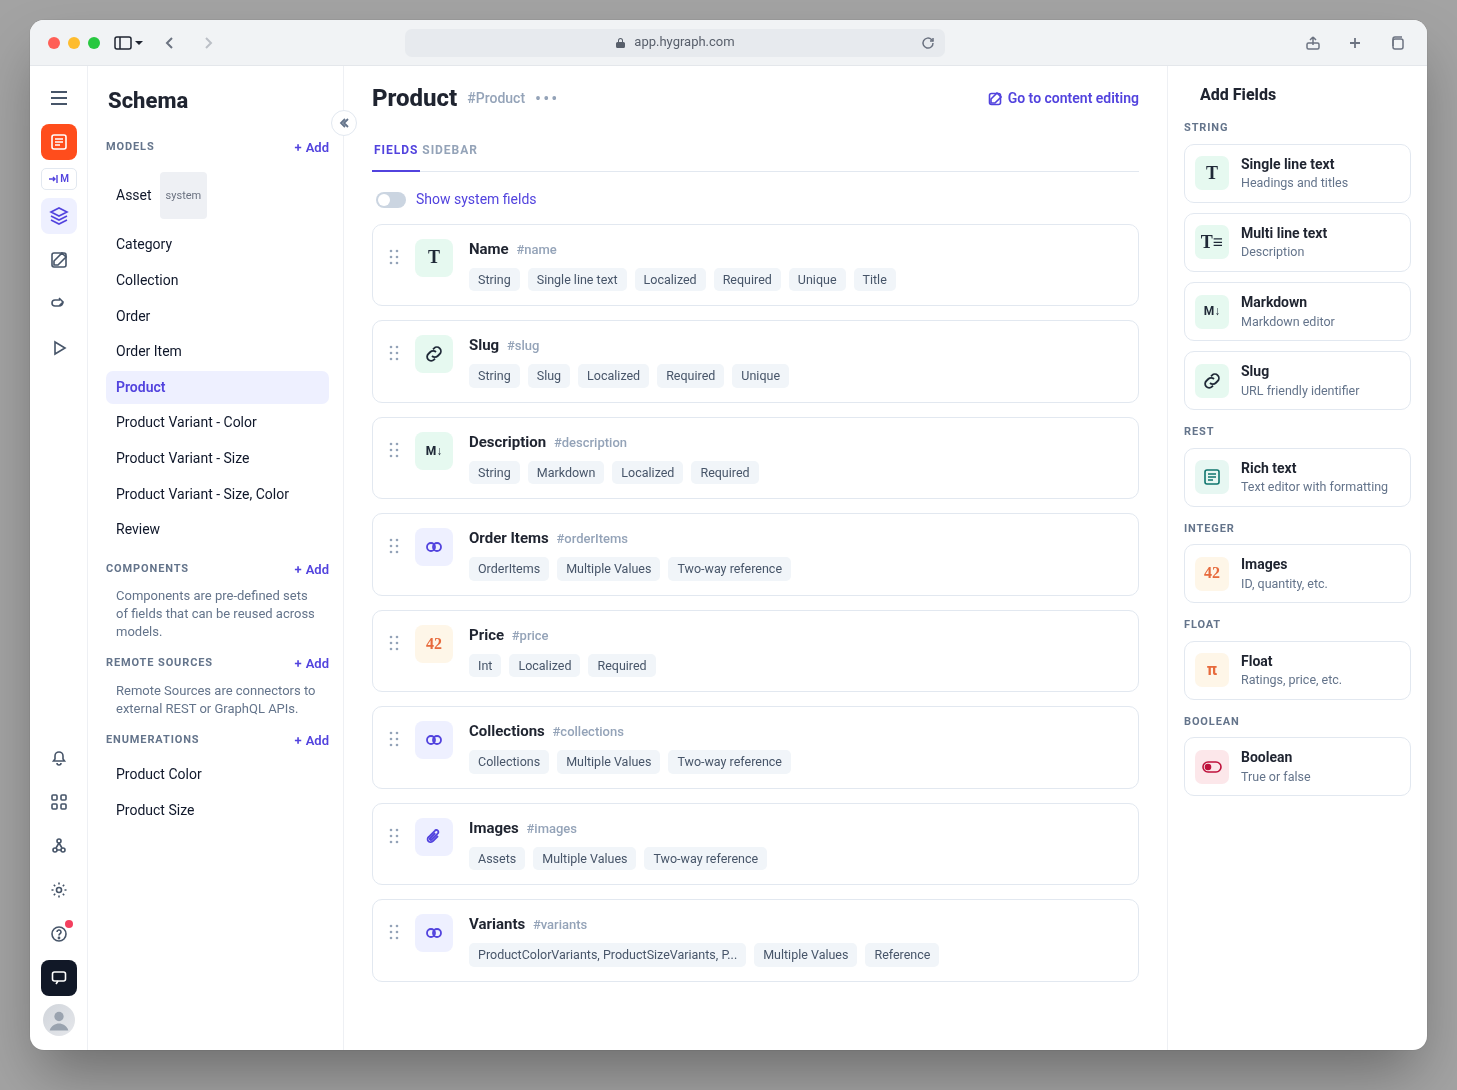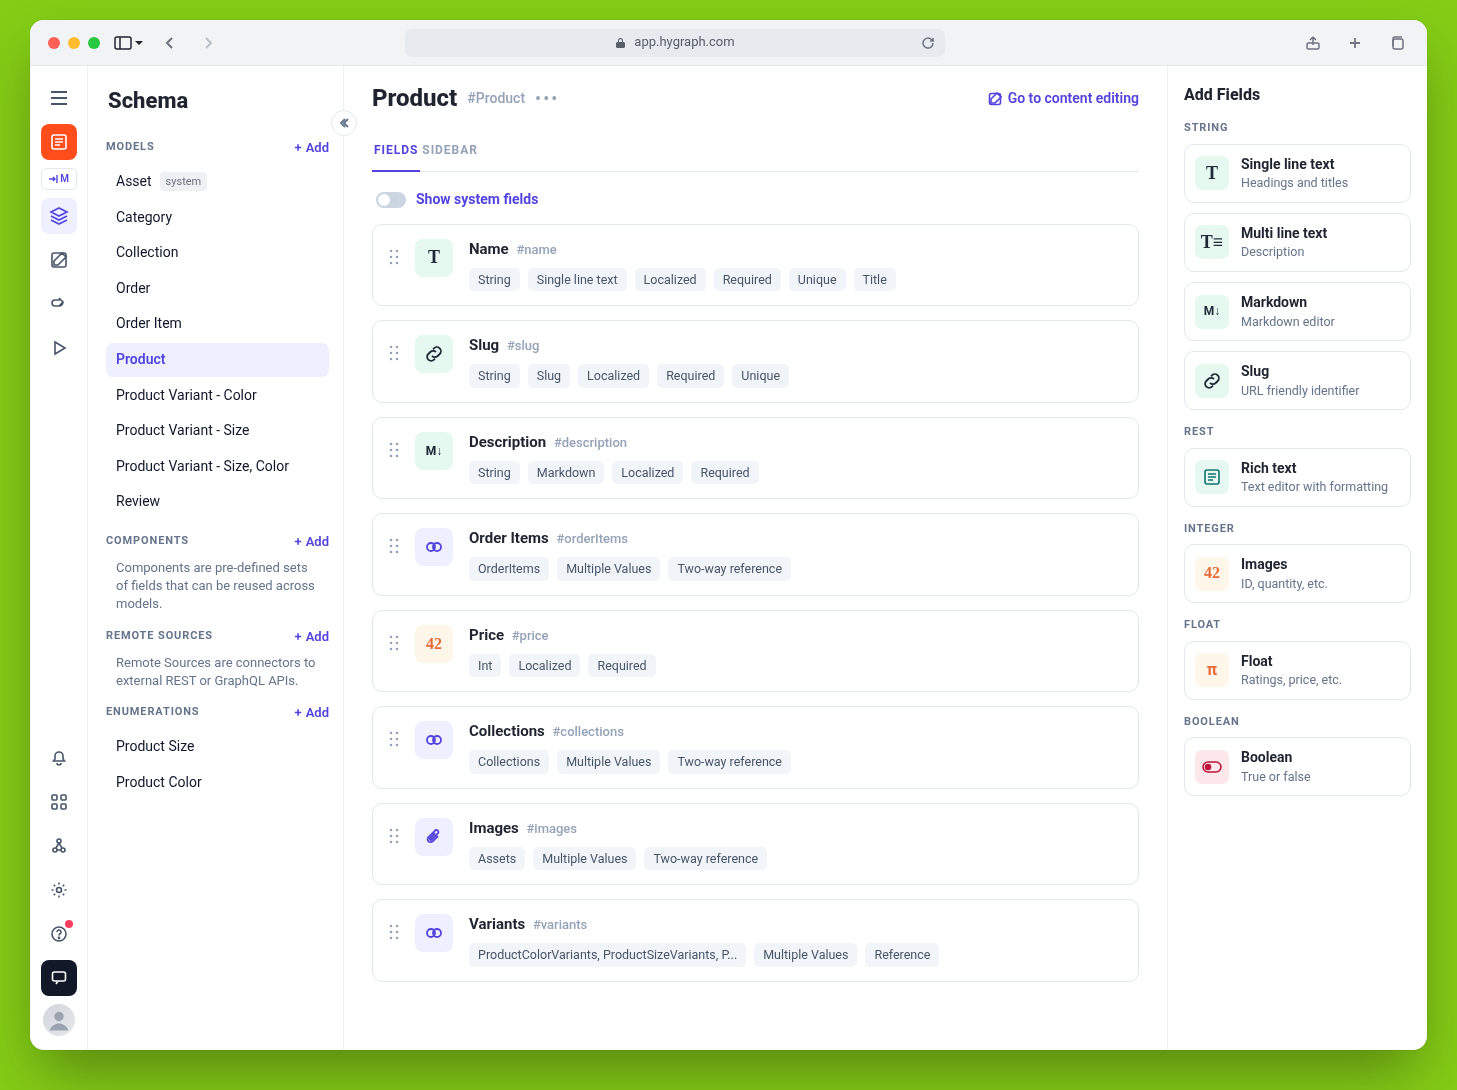--- a/index.html
+++ b/index.html
@@ -23,21 +23,21 @@
     --red-bg:#fce7ea;
     --radius:10px;
     --font: -apple-system, BlinkMacSystemFont, "Segoe UI", Roboto, "Helvetica Neue", Arial, sans-serif;
   }
   *{box-sizing:border-box}
   body{
     margin:0;background:#fff;font-family:var(--font);color:var(--ink);
     font-size:14px;line-height:1.4;
     display:flex;align-items:flex-start;justify-content:center;
   }
-  .canvas{width:1457px;height:1090px;position:relative;background:#84cc16;padding:20px 30px 40px 30px}
+  .canvas{width:1457px;height:1090px;position:relative;background:#a3a3a3;padding:20px 30px 40px 30px}
   .mac-window{
     width:100%;height:100%;
     border-radius:14px;background:var(--bg-app);
     box-shadow:0 30px 60px -10px rgba(0,0,0,.35), 0 0 0 1px rgba(0,0,0,.04);
     overflow:hidden;display:flex;flex-direction:column;
   }
   
   .titlebar{
     height:46px;background:var(--bg-window);
     display:flex;align-items:center;padding:0 18px;gap:14px;
@@ -76,21 +76,21 @@
   .schema{
     width:256px;border-right:1px solid var(--border-light);
     padding:14px 14px 20px 18px;overflow:auto;
   }
   .schema h1{font-size:22px;font-weight:800;margin:6px 0 22px 2px}
   .sec-head{display:flex;justify-content:space-between;margin:14px 0 8px}
   .sec-head .lbl{font-size:11px;letter-spacing:.08em;color:#64748b;font-weight:700}
   .addlink{color:var(--primary);font-weight:600;font-size:13px;display:flex;gap:4px;align-items:center}
   .models{display:flex;flex-direction:column;gap:2px}
   .model{padding:7px 10px;border-radius:7px;color:#0f172a;display:flex;gap:8px;align-items:center;font-size:14px}
-  .model .syschip{font-size:11px;background:#eef0f4;color:#6b7280;border-radius:4px;padding:2px 6px}
+  .model .syschip{font-size:11px;background:#eef0f4;color:#6b7280;border-radius:4px;padding:16px 6px}
   .model.active{background:var(--side-hover);color:var(--primary);font-weight:600}
   .schema p.help{color:#64748b;font-size:13px;margin:6px 10px 14px}
   
   .main{flex:1;display:flex;min-width:0}
   .content{flex:1;min-width:0;display:flex;flex-direction:column}
   .content-head{
     padding:16px 28px 0 28px;display:flex;flex-direction:column;gap:4px;position:relative;
   }
   .title-row{display:flex;align-items:center;gap:10px}
   .title-row h2{font-size:24px;font-weight:800;margin:0}
@@ -98,21 +98,21 @@
   .dots3{color:#94a3b8;letter-spacing:2px;font-size:18px;cursor:default}
   .cta{margin-left:auto;color:var(--primary);font-weight:600;display:flex;gap:6px;align-items:center}
   .tabs{display:flex;margin-top:14px;border-bottom:1px solid var(--border);position:relative}
   .tab{padding:8px 2px 12px;font-size:12px;letter-spacing:.08em;font-weight:700;color:#94a3b8}
   .tab.active{color:var(--primary);border-bottom:2px solid var(--primary);margin-bottom:-1px}
   .collapse-handle{
     position:absolute;left:-13px;top:44px;width:26px;height:26px;border-radius:50%;
     background:#fff;border:1px solid var(--border);display:flex;align-items:center;justify-content:center;color:#64748b;
   }
   .fields-wrap{padding:18px 28px 40px;overflow:auto;flex:1}
-  .sys-toggle{display:flex;align-items:center;gap:10px;color:var(--primary);font-weight:700;margin:0 0 14px 4px}
+  .sys-toggle{display:flex;align-items:center;gap:10px;color:var(--primary);font-weight:400;margin:0 0 14px 4px}
   .switch{width:30px;height:16px;border-radius:999px;background:#cbd5e1;position:relative}
   .switch::after{content:"";position:absolute;width:12px;height:12px;background:#fff;border-radius:50%;top:2px;left:2px}
   .field-card{
     border:1px solid var(--border);border-radius:10px;padding:14px 16px;display:flex;gap:16px;align-items:flex-start;margin-bottom:14px;background:#fff;
   }
   .drag{color:#94a3b8;margin-top:10px;cursor:grab}
   .ficon{width:38px;height:38px;border-radius:8px;display:flex;align-items:center;justify-content:center;font-weight:700;flex:0 0 38px}
   .ficon.txt{background:var(--green-bg);color:#1f2937;font-family:ui-serif,Georgia,serif;font-size:18px}
   .ficon.link{background:var(--green-bg);color:#1f2937}
   .ficon.md{background:var(--green-bg);color:#1f2937;font-size:12px;font-weight:800}
@@ -123,21 +123,21 @@
   .ficon.bool{background:var(--red-bg);color:#be123c}
   .finfo{flex:1;min-width:0}
   .finfo .name{font-weight:700;font-size:15px}
   .finfo .name .fhash{font-weight:500;color:#94a3b8;font-size:13px;margin-left:4px}
   .chips{display:flex;gap:8px;flex-wrap:wrap;margin-top:8px}
   .chip{background:var(--chip);color:#475569;border-radius:5px;padding:3px 9px;font-size:12.5px;white-space:nowrap}
   
   .right{
     width:260px;border-left:1px solid var(--border-light);padding:18px 16px 30px;overflow:auto;
   }
-  .right h3{font-size:16px;font-weight:800;margin:0 0 14px}
+  .right h3{font-size:16px;font-weight:800;margin:0 16px 14px}
   .group-lbl{font-size:11px;letter-spacing:.08em;color:#64748b;font-weight:700;margin:14px 0 8px}
   .type-card{border:1px solid var(--border);border-radius:10px;padding:10px;display:flex;gap:12px;align-items:center;margin-bottom:10px}
   .type-card .ti{width:34px;height:34px;border-radius:7px;display:flex;align-items:center;justify-content:center;font-weight:700;flex:0 0 34px}
   .type-card .meta .t{font-weight:700;font-size:14px}
   .type-card .meta .d{font-size:12.5px;color:#64748b}
   svg{display:block}
 </style>
 </head>
 <body>
 
@@ -347,22 +347,22 @@
           <span class="lbl">REMOTE SOURCES</span>
           <span class="addlink">+ <span>Add</span></span>
         </div>
         <p class="help">Remote Sources are connectors to external REST or GraphQL APIs.</p>
 
         <div class="sec-head">
           <span class="lbl">ENUMERATIONS</span>
           <span class="addlink">+ <span>Add</span></span>
         </div>
         <div class="models" id="enums-list">
+            <div class="model">Product Color</div>
             <div class="model">Product Size</div>
-            <div class="model">Product Color</div>
           </div>
       </div>
 
       <div class="main">
         <div class="content">
           <div class="content-head">
             <div class="collapse-handle">
               <svg width="12" height="12" viewBox="0 0 12 12" fill="none" stroke="currentColor" stroke-width="1.8">
                   <path d="M7 2L3 6l4 4M10 2L6 6l4 4"></path>
                 </svg>

